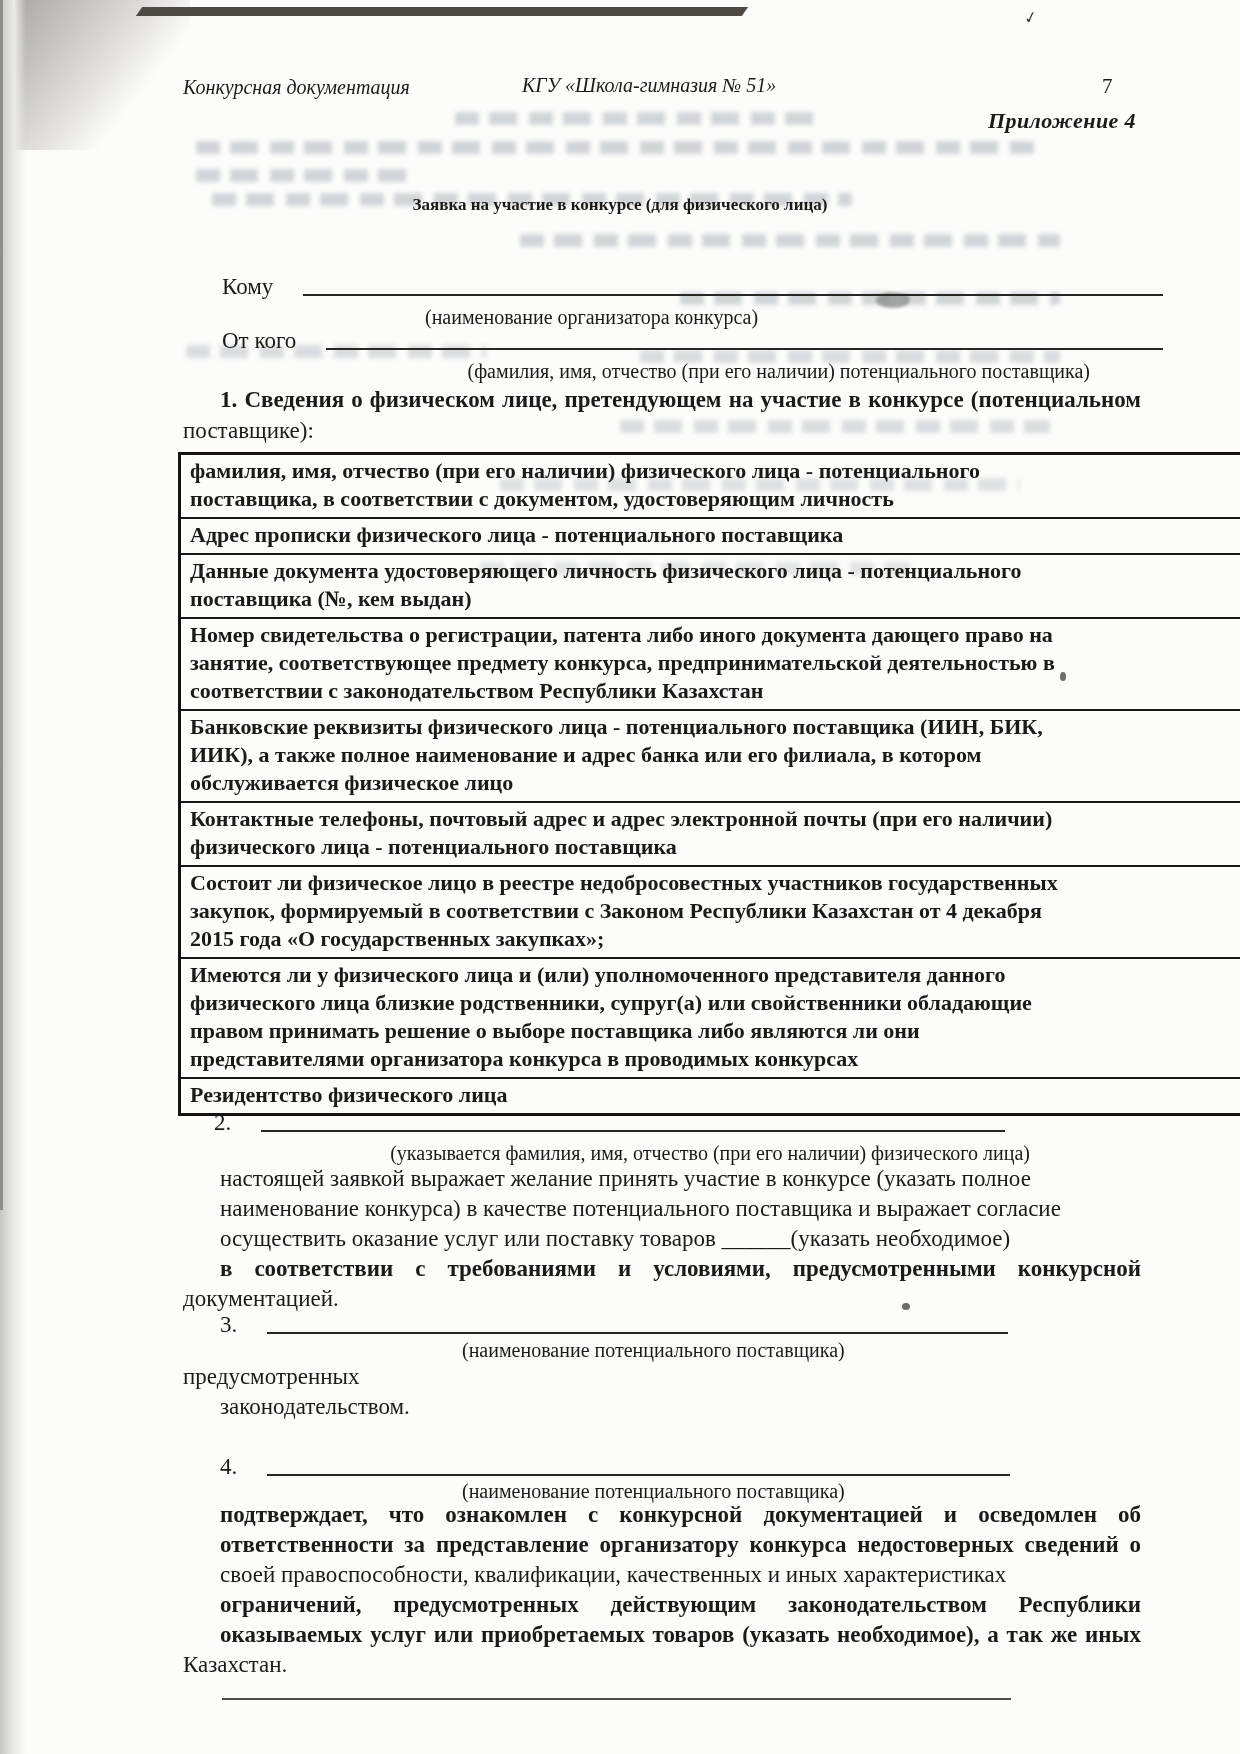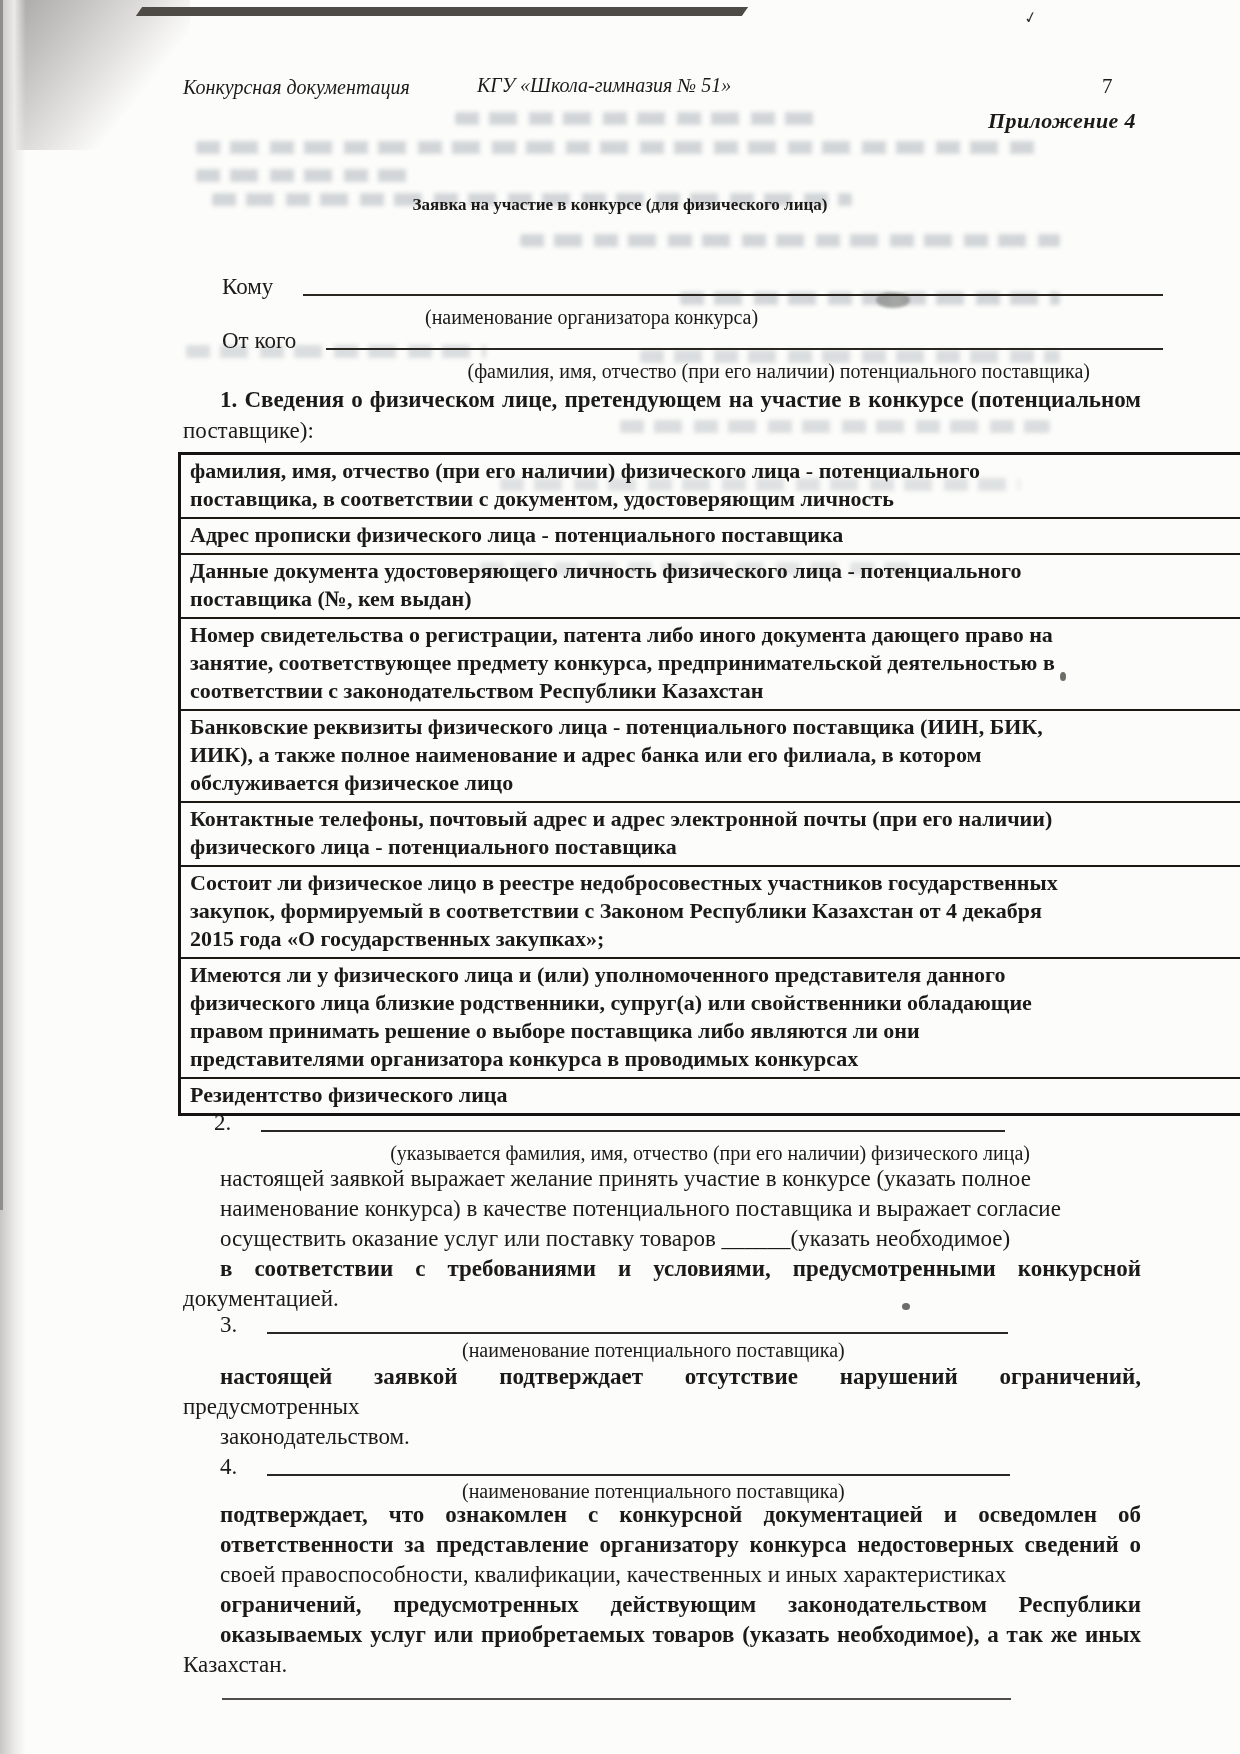--- a/index.html
+++ b/index.html
@@ -12,21 +12,21 @@
   .edge-left{position:absolute;left:0;top:0;width:26px;height:100%;
         background:linear-gradient(90deg,#c7c6c4,#eaeae8 55%,rgba(252,252,250,0));}
   .edge-line{position:absolute;left:0;top:0;width:3px;height:1210px;background:#8f8e8c;}
   .pen-mark{position:absolute;left:1024px;top:8px;font-size:16px;color:#35322e;transform:rotate(-12deg);font-family:"DejaVu Sans",sans-serif;}
   .bleed{position:absolute;height:13px;filter:blur(2px);opacity:.5;border-radius:3px;
         background:repeating-linear-gradient(90deg,#a9b0b7 0 24px,rgba(0,0,0,0) 24px 34px,#a9b0b7 34px 62px,rgba(0,0,0,0) 62px 74px);}
   .smudge{position:absolute;left:876px;top:292px;width:34px;height:16px;background:#8e918f;border-radius:50%;filter:blur(1.5px);opacity:.8;}
   .speck{position:absolute;width:6px;height:9px;background:#4a4742;border-radius:50%;opacity:.8;}
   
   .hdr-left{position:absolute;left:183px;top:76px;font-style:italic;font-size:20px;}
-  .hdr-center{position:absolute;left:477px;top:74px;font-style:italic;font-size:20px;}
+  .hdr-center{position:absolute;left:522px;top:74px;font-style:italic;font-size:20px;}
   .hdr-page{position:absolute;left:1102px;top:74px;font-size:21px;}
   .hdr-annex{position:absolute;right:104px;top:108px;font-weight:bold;font-style:italic;font-size:22px;letter-spacing:.4px;}
   .doc-title{position:absolute;left:0;top:195px;width:100%;text-align:center;font-weight:bold;font-size:17px;}
   
   .fline{position:absolute;display:flex;align-items:flex-end;font-size:23px;gap:27px;}
   .fline .lbl{white-space:nowrap;}
   .fline .fill{flex:1;border-bottom:2px solid #2a2722;margin-bottom:4px;margin-left:3px;}
   .caption{position:absolute;font-size:20px;text-align:right;white-space:nowrap;font-family:Liberation Serif, serif;}
   
   .block{position:absolute;font-size:23px;line-height:31px;width:960px;}
@@ -176,21 +176,20 @@
     <div class="ln ind j">в соответствии с требованиями и условиями, предусмотренными конкурсной</div>
     <div class="ln">документацией.</div>
   </div>
 
   <div class="fline" style="left:220px;top:1312px;width:788px">
     <span class="lbl">3.</span>
     <span class="fill"></span>
   </div>
   <div class="caption" style="left:462px;top:1339px;width:345px">(наименование потенциального поставщика)</div>
   <div class="block b30" style="left:183px;top:1362px">
-    <div class="ln ind j">настоящей заявкой подтверждает отсутствие нарушений ограничений,</div>
     <div class="ln">предусмотренных</div>
     <div class="ln ind">законодательством.</div>
   </div>
 
   <div class="fline" style="left:220px;top:1454px;width:790px">
     <span class="lbl">4.</span>
     <span class="fill"></span>
   </div>
   <div class="caption" style="left:462px;top:1480px;width:345px">(наименование потенциального поставщика)</div>
   <div class="block b30" style="left:183px;top:1500px">

